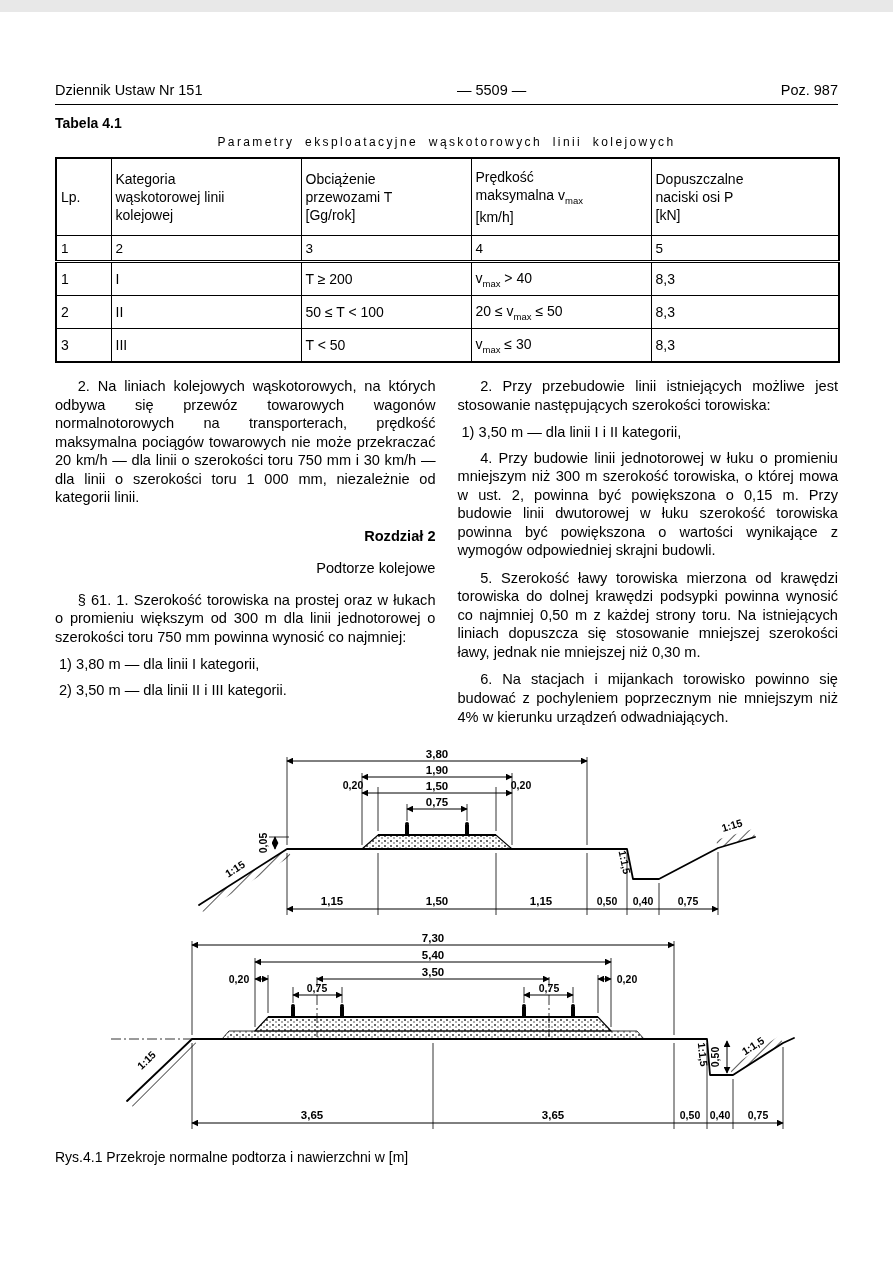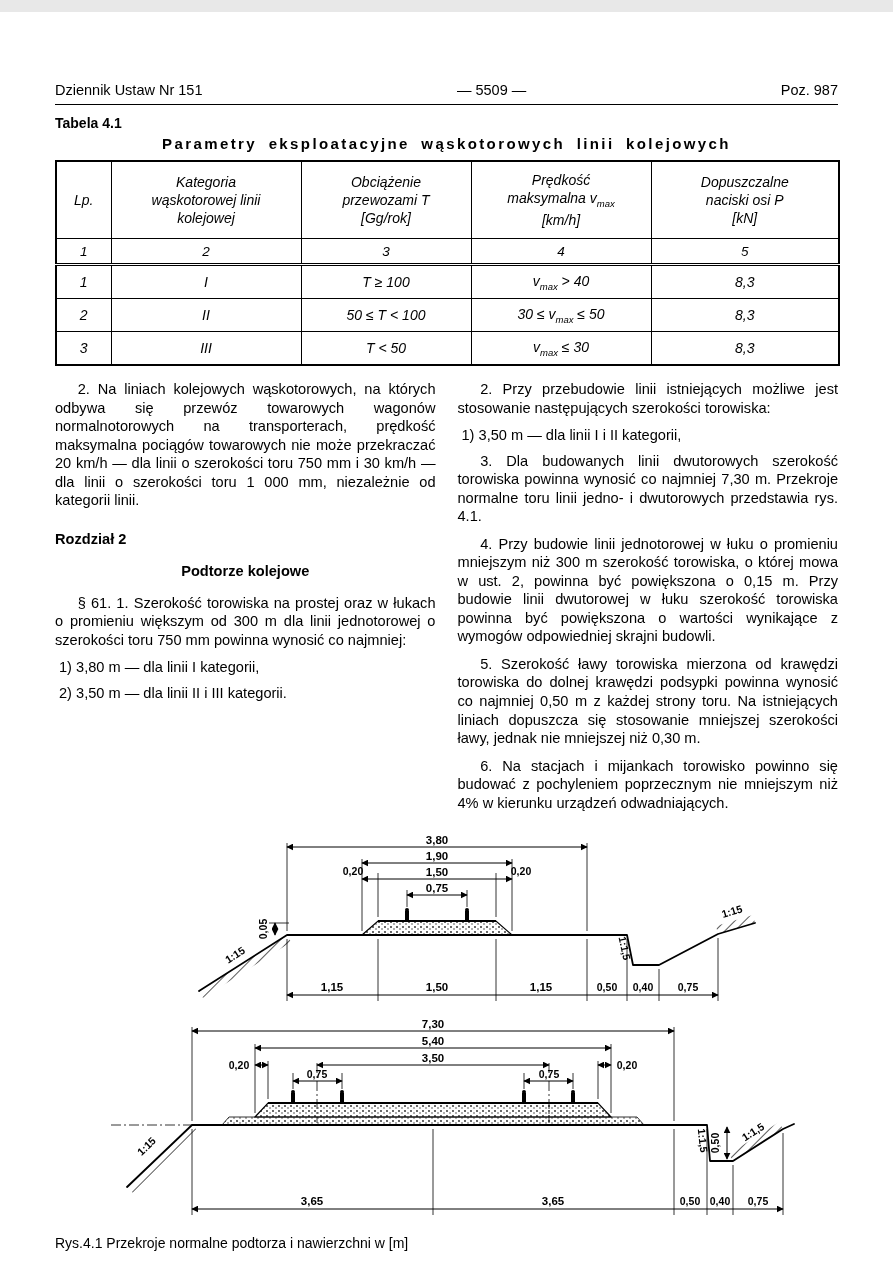--- a/index.html
+++ b/index.html
@@ -6,34 +6,34 @@
   body { font-family:"Liberation Sans", sans-serif; color:#000; }
   .page {
     width:893px; height:1263px; background:#fff; margin:12px auto;
     box-sizing:border-box; padding:70px 55px 0 55px; position:relative; overflow:hidden;
   }
   
   .header-row { display:flex; justify-content:space-between; font-size:14.5px; padding-bottom:6px; }
   .header-rule { border:none; border-top:1.6px solid #000; margin:0 0 10px 0; }
   
   .tabela-label { font-weight:bold; font-size:14px; margin:6px 0 4px; }
-  .table-title { text-align:center; font-size:15px; font-weight:bold; letter-spacing:2.4px; word-spacing:5px; margin:0 0 8px; }
+  .table-title { text-align:center; font-size:12px; font-weight:normal; letter-spacing:2.4px; word-spacing:5px; margin:0 0 8px; }
   table.params { width:100%; border-collapse:collapse; border:2px solid #000; font-size:14px; table-layout:fixed; }
-  .params th, .params td { border:1px solid #000; text-align:center; vertical-align:middle; padding:3px 4px;font-style:italic; }
+  .params th, .params td { border:1px solid #000; text-align:left; vertical-align:middle; padding:3px 4px; }
   .params thead th { font-weight:normal; height:70px; line-height:1.3; }
   .params tr.numrow td { height:18px; border-bottom:3px double #000; font-size:13.5px; }
   .params tbody tr.datarow td { height:26px; }
   sub { font-size:9.5px; }
   
   .cols { display:flex; gap:22px; margin-top:14px; font-size:14.6px; line-height:1.27; }
   .col { width:382px; text-align:justify; }
   .para { margin:0 0 9px; text-indent:1.55em; }
   .list-item { margin:2px 0 7px; text-indent:0; padding-left:4px; }
-  .chapter-heading { text-align:left; font-weight:bold; margin:20px 0 14px; }
-  .chapter-title { text-align:center; font-weight:bold; margin:0 0 13px; }
+  .chapter-heading { text-align:right; font-weight:bold; margin:20px 0 14px; }
+  .chapter-title { text-align:right; font-weight:normal; margin:0 0 13px; }
   
   .figure { margin-top:14px; }
   .figure svg { display:block; margin:0 auto 8px auto; }
   .fig-caption { font-size:14px; margin-top:2px; }
   
   .geo  { fill:none; stroke:#000; stroke-width:1.8; stroke-linejoin:round; stroke-linecap:round; }
   .thin { stroke:#000; stroke-width:0.8; fill:none; }
   .dimline { stroke:#000; stroke-width:1; fill:none; }
   .cl { stroke:#000; stroke-width:0.8; fill:none; stroke-dasharray:10 3 2 3; }
   .dtxt { font-family:"Liberation Sans", sans-serif; font-size:11.5px; font-weight:bold; text-anchor:middle; fill:#000; }
@@ -91,29 +91,29 @@
       <tr class="numrow">
         <td>1</td>
         <td>2</td>
         <td>3</td>
         <td>4</td>
         <td>5</td>
       </tr>
       <tr class="datarow">
         <td>1</td>
         <td>I</td>
-        <td>T ≥ 100</td>
+        <td>T ≥ 200</td>
         <td><span>v</span><sub>max</sub><span> &gt; 40</span></td>
         <td>8,3</td>
       </tr>
       <tr class="datarow">
         <td>2</td>
         <td>II</td>
         <td>50 ≤ T &lt; 100</td>
-        <td><span>30 ≤ v</span><sub>max</sub><span> ≤ 50</span></td>
+        <td><span>20 ≤ v</span><sub>max</sub><span> ≤ 50</span></td>
         <td>8,3</td>
       </tr>
       <tr class="datarow">
         <td>3</td>
         <td>III</td>
         <td>T &lt; 50</td>
         <td><span>v</span><sub>max</sub><span> ≤ 30</span></td>
         <td>8,3</td>
       </tr>
     </tbody>
@@ -124,21 +124,20 @@
       <p class="para">2. Na liniach kolejowych wąskotorowych, na których odbywa się przewóz towarowych wagonów normalnotorowych na transporterach, prędkość maksymalna pociągów towarowych nie może przekraczać 20 km/h — dla linii o szerokości toru 750 mm i 30 km/h —dla linii o szerokości toru 1 000 mm, niezależnie od kategorii linii.</p>
       <div class="chapter-heading">Rozdział 2</div>
       <div class="chapter-title">Podtorze kolejowe</div>
       <p class="para">§ 61. 1. Szerokość torowiska na prostej oraz w łukach o promieniu większym od 300 m dla linii jednotorowej o szerokości toru 750 mm powinna wynosić co najmniej:</p>
       <div class="list-item">1) 3,80 m — dla linii I kategorii,</div>
       <div class="list-item">2) 3,50 m — dla linii II i III kategorii.</div>
     </div>
     <div class="col">
       <p class="para">2. Przy przebudowie linii istniejących możliwe jest stosowanie następujących szerokości torowiska:</p>
       <div class="list-item">1) 3,50 m — dla linii I i II kategorii,</div>
-      <p class="para">3. Dla budowanych linii dwutorowych szerokość torowiska powinna wynosić co najmniej 7,30 m. Przekroje normalne toru linii jedno- i dwutorowych przedstawia rys. 4.1.</p>
       <p class="para">4. Przy budowie linii jednotorowej w łuku o promieniu mniejszym niż 300 m szerokość torowiska, o której mowa w ust. 2, powinna być powiększona o 0,15 m. Przy budowie linii dwutorowej w łuku szerokość torowiska powinna być powiększona o wartości wynikające z wymogów odpowiedniej skrajni budowli.</p>
       <p class="para">5. Szerokość ławy torowiska mierzona od krawędzi torowiska do dolnej krawędzi podsypki powinna wynosić co najmniej 0,50 m z każdej strony toru. Na istniejących liniach dopuszcza się stosowanie mniejszej szerokości ławy, jednak nie mniejszej niż 0,30 m.</p>
       <p class="para">6. Na stacjach i mijankach torowisko powinno się budować z pochyleniem poprzecznym nie mniejszym niż 4% w kierunku urządzeń odwadniających.</p>
     </div>
   </div>
 
   <div class="figure">
 
     <svg width="620" height="176" viewBox="0 0 620 176">
       <defs>

